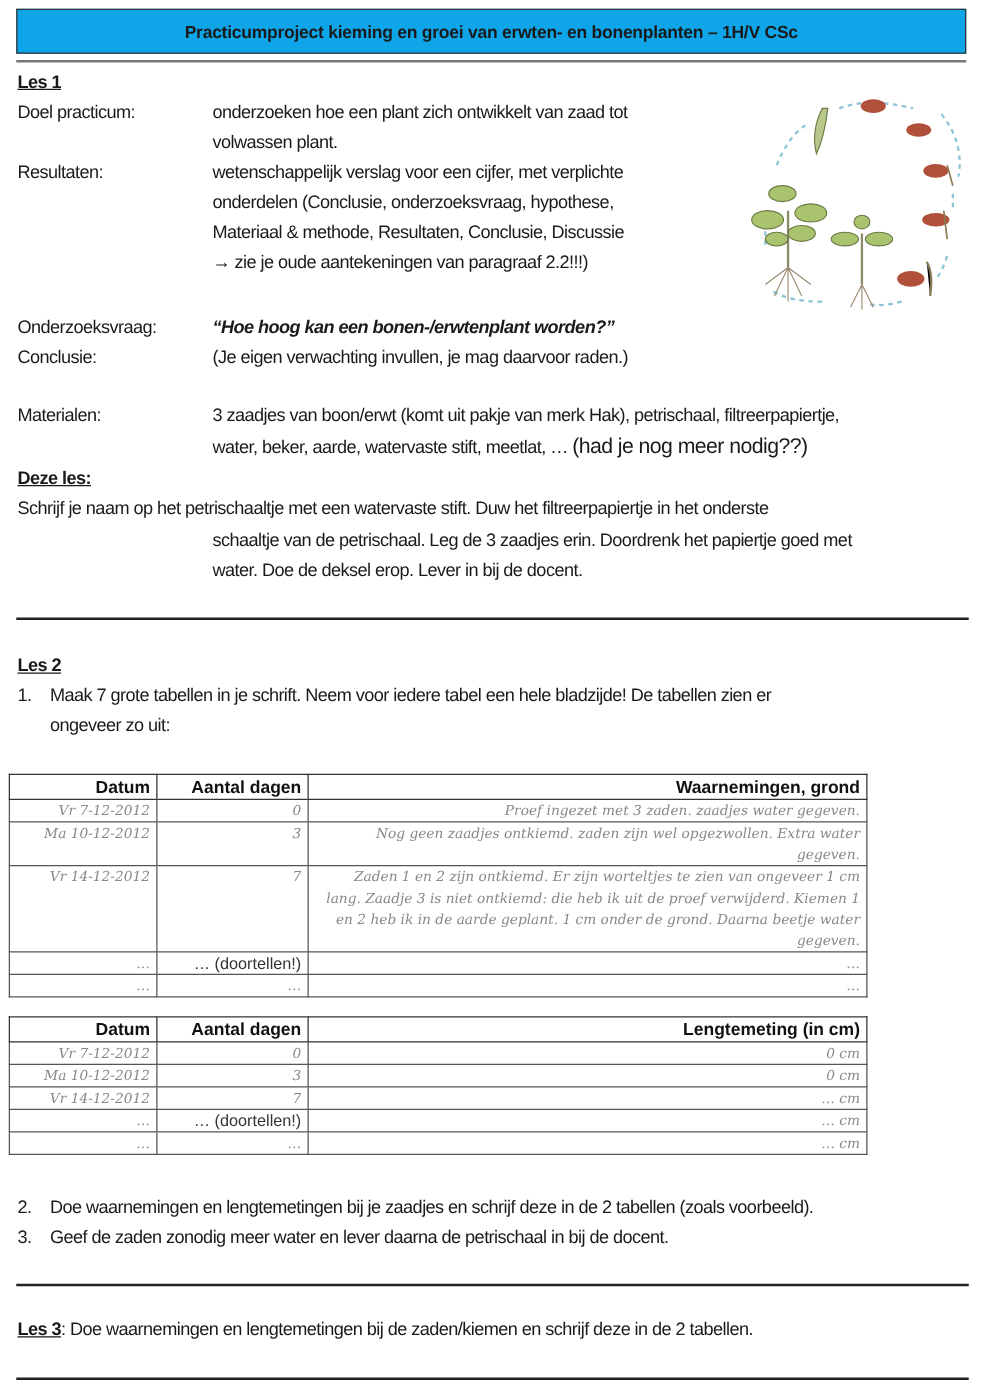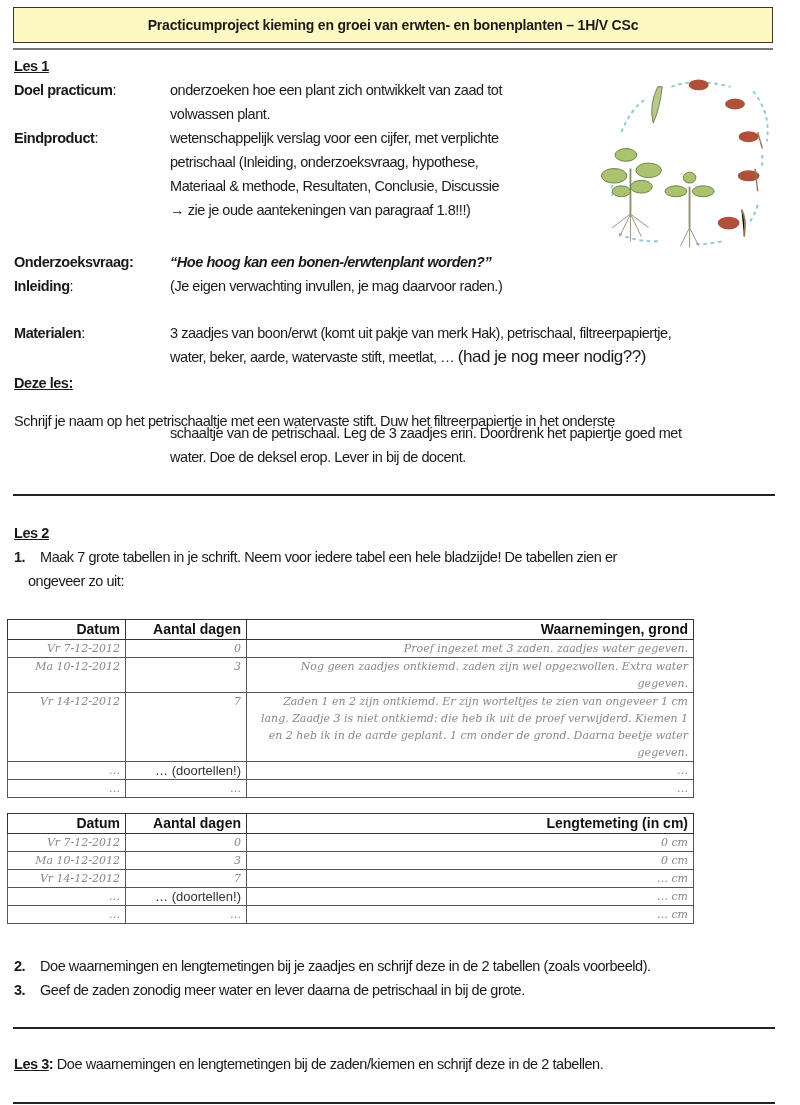--- a/index.html
+++ b/index.html
@@ -4,29 +4,29 @@
 <style>
   html, body { margin: 0; padding: 0; background: #ffffff; }
   body {
     width: 800px; height: 1105px; position: relative; overflow: hidden;
     font-family: "Liberation Sans Narrow", "Liberation Sans", sans-serif;
     color: #1a1a1a;
   }
   .abs { position: absolute; }
   .title-box {
     left: 13px; top: 7px; width: 758px; height: 34px;
-    background: #fef9c3; border: 1.5px solid #333;
+    background: #0ea5e9; border: 1.5px solid #333;
     display: flex; align-items: center; justify-content: center;
     font-family: "Liberation Sans", sans-serif; font-size: 14px; font-weight: bold; letter-spacing: -0.2px;
   }
   .rule-top { left: 13px; top: 48px; width: 760px; height: 2px; background: #777; }
   .hr { left: 13px; width: 762px; height: 1.5px; background: #222; }
   .txt { font-family: "Liberation Sans", sans-serif; font-size: 14.5px; letter-spacing: -0.45px; line-height: 24px; white-space: nowrap; }
   .u-bold { font-weight: bold; text-decoration: underline; }
-  .bold { font-weight: bold; }
+  .bold { font-weight: normal; }
   .label { left: 14px; text-align: center; }
   .val { left: 170px; }
   .small { font-size: 17px; }
   .ital-bold { font-style: italic; font-weight: bold; }
 
   table.tbl {
     position: absolute; left: 7px; border-collapse: collapse;
     font-family: "DejaVu Serif", serif;
   }
   table.tbl td, table.tbl th {
@@ -49,25 +49,25 @@
   <span>Practicumproject kieming en groei van erwten- en bonenplanten – 1H/V CSc</span>
 </div>
 <div class="abs rule-top"></div>
 
 <div class="abs txt u-bold label" style="top:54px">Les 1</div>
 
 <div class="abs txt label" style="top:78px"><span class="bold">Doel practicum</span><span>:</span></div>
 <div class="abs txt val" style="top:78px">onderzoeken hoe een plant zich ontwikkelt van zaad tot</div>
 <div class="abs txt val" style="top:102px">volwassen plant.</div>
 
-<div class="abs txt label" style="top:126px"><span class="bold">Eindproduct</span><span>:</span></div>
+<div class="abs txt label" style="top:126px"><span class="bold">Resultaten</span><span>:</span></div>
 <div class="abs txt val" style="top:126px">wetenschappelijk verslag voor een cijfer, met verplichte</div>
-<div class="abs txt val" style="top:150px">petrischaal (Inleiding, onderzoeksvraag, hypothese,</div>
+<div class="abs txt val" style="top:150px">onderdelen (Conclusie, onderzoeksvraag, hypothese,</div>
 <div class="abs txt val" style="top:174px">Materiaal &amp; methode, Resultaten, Conclusie, Discussie</div>
-<div class="abs txt val" style="top:198px">→ zie je oude aantekeningen van paragraaf 1.8!!!)</div>
+<div class="abs txt val" style="top:198px">→ zie je oude aantekeningen van paragraaf 2.2!!!)</div>
 
 <svg class="abs plant" viewBox="0 0 220 210">
   <g fill="none" stroke="#8cc4d6" stroke-width="2" stroke-dasharray="4 4">
     <path d="M95 20 Q120 10 160 20"></path>
     <path d="M185 25 Q205 50 200 80"></path>
     <path d="M195 95 L195 110"></path>
     <path d="M190 150 Q185 165 180 170"></path>
     <path d="M150 190 Q130 195 120 192"></path>
     <path d="M80 190 Q50 190 35 180"></path>
     <path d="M30 140 L30 120"></path>
@@ -101,38 +101,38 @@
     <ellipse cx="100" cy="135" rx="12" ry="6" fill="#a9c36e"></ellipse>
     <ellipse cx="130" cy="135" rx="12" ry="6" fill="#a9c36e"></ellipse>
     <ellipse cx="115" cy="120" rx="7" ry="6" fill="#a9c36e"></ellipse>
   </g>
   <path d="M115 175 l-10 20 M115 175 l10 20 M115 175 l0 22" stroke="#9a8a70" stroke-width="1"></path>
 </svg>
 
 <div class="abs txt bold label" style="top:250px">Onderzoeksvraag:</div>
 <div class="abs txt ital-bold val" style="top:250px">“Hoe hoog kan een bonen-/erwtenplant worden?”</div>
 
-<div class="abs txt label" style="top:274px"><span class="bold">Inleiding</span><span>:</span></div>
+<div class="abs txt label" style="top:274px"><span class="bold">Conclusie</span><span>:</span></div>
 <div class="abs txt val" style="top:274px">(Je eigen verwachting invullen, je mag daarvoor raden.)</div>
 
 <div class="abs txt label" style="top:321px"><span class="bold">Materialen</span><span>:</span></div>
 <div class="abs txt val" style="top:321px">3 zaadjes van boon/erwt (komt uit pakje van merk Hak), petrischaal, filtreerpapiertje,</div>
 <div class="abs txt val" style="top:345px"><span>water, beker, aarde, watervaste stift, meetlat, … </span><span class="small">(had je nog meer nodig??)</span></div>
 
 <div class="abs txt u-bold label" style="top:371px">Deze les:</div>
-<div class="abs txt label" style="top:409px">Schrijf je naam op het petrischaaltje met een watervaste stift. Duw het filtreerpapiertje in het onderste</div>
+<div class="abs txt label" style="top:395px">Schrijf je naam op het petrischaaltje met een watervaste stift. Duw het filtreerpapiertje in het onderste</div>
 <div class="abs txt val" style="top:421px">schaaltje van de petrischaal. Leg de 3 zaadjes erin. Doordrenk het papiertje goed met</div>
 <div class="abs txt val" style="top:445px">water. Doe de deksel erop. Lever in bij de docent.</div>
 
 <div class="abs hr" style="top:494px"></div>
 
 <div class="abs txt u-bold label" style="top:521px">Les 2</div>
 <div class="abs txt bold" style="left:14px; top:545px">1.</div>
 <div class="abs txt" style="left:40px; top:545px">Maak 7 grote tabellen in je schrift. Neem voor iedere tabel een hele bladzijde! De tabellen zien er</div>
-<div class="abs txt" style="left:28px; top:569px">ongeveer zo uit:</div>
+<div class="abs txt" style="left:40px; top:569px">ongeveer zo uit:</div>
 
 <table class="tbl" style="top:619px">
   <tbody>
       <tr>
     <th class="c1">Datum</th>
     <th class="c2">Aantal dagen</th>
     <th class="c3">Waarnemingen, grond</th>
   </tr>
   <tr>
     <td>Vr 7-12-2012</td>
@@ -193,19 +193,19 @@
     <td>…</td>
     <td>…</td>
     <td>… cm</td>
   </tr>
 </tbody>
   </table>
 
 <div class="abs txt bold" style="left:14px; top:954px">2.</div>
 <div class="abs txt" style="left:40px; top:954px">Doe waarnemingen en lengtemetingen bij je zaadjes en schrijf deze in de 2 tabellen (zoals voorbeeld).</div>
 <div class="abs txt bold" style="left:14px; top:978px">3.</div>
-<div class="abs txt" style="left:40px; top:978px">Geef de zaden zonodig meer water en lever daarna de petrischaal in bij de grote.</div>
+<div class="abs txt" style="left:40px; top:978px">Geef de zaden zonodig meer water en lever daarna de petrischaal in bij de docent.</div>
 
 <div class="abs hr" style="top:1027px"></div>
 
 <div class="abs txt label" style="top:1052px"><span class="u-bold">Les 3</span><span class="bold">:</span><span> Doe waarnemingen en lengtemetingen bij de zaden/kiemen en schrijf deze in de 2 tabellen.</span></div>
 
 <div class="abs hr" style="top:1102px"></div>
 
 </body></html>

